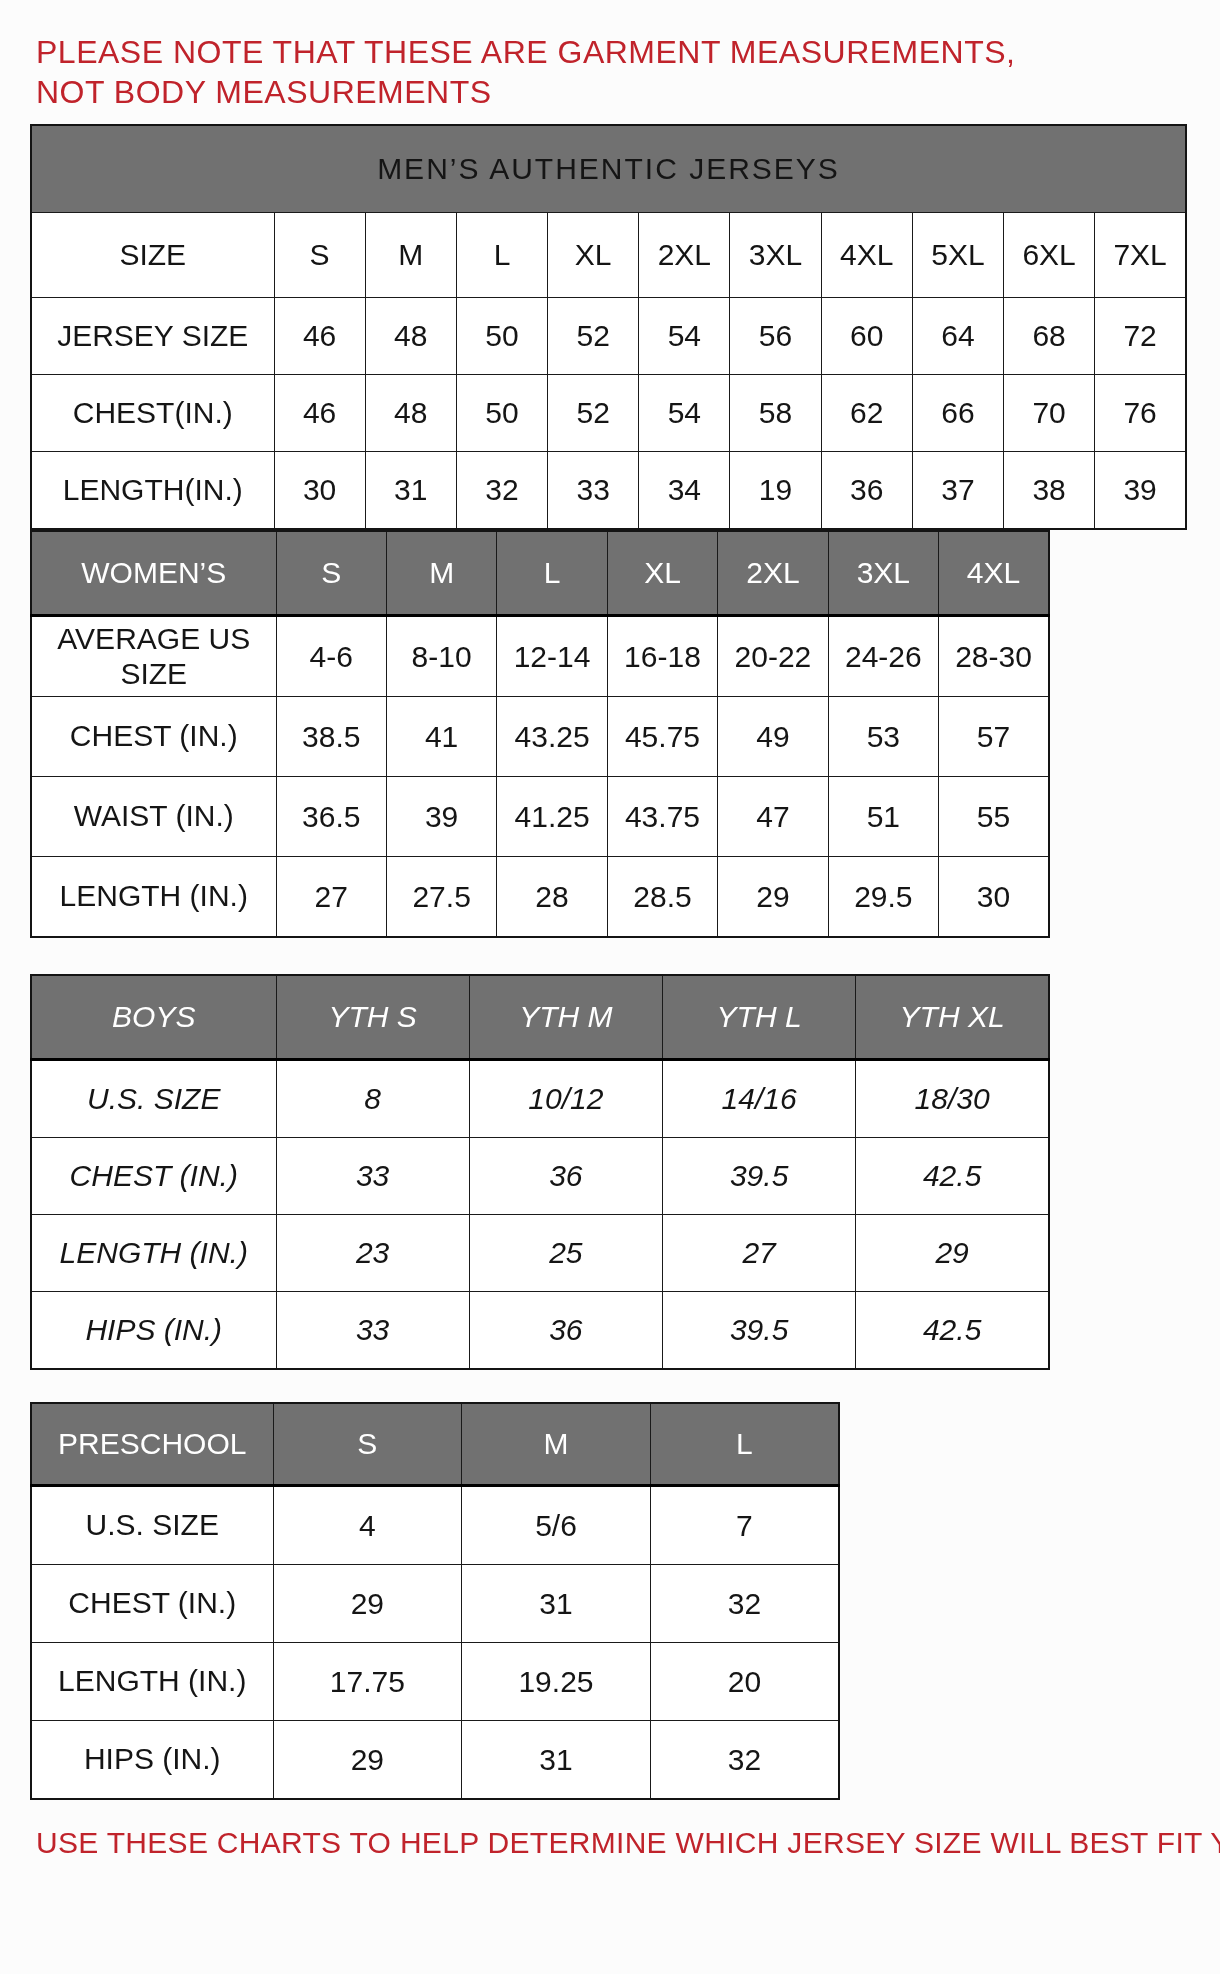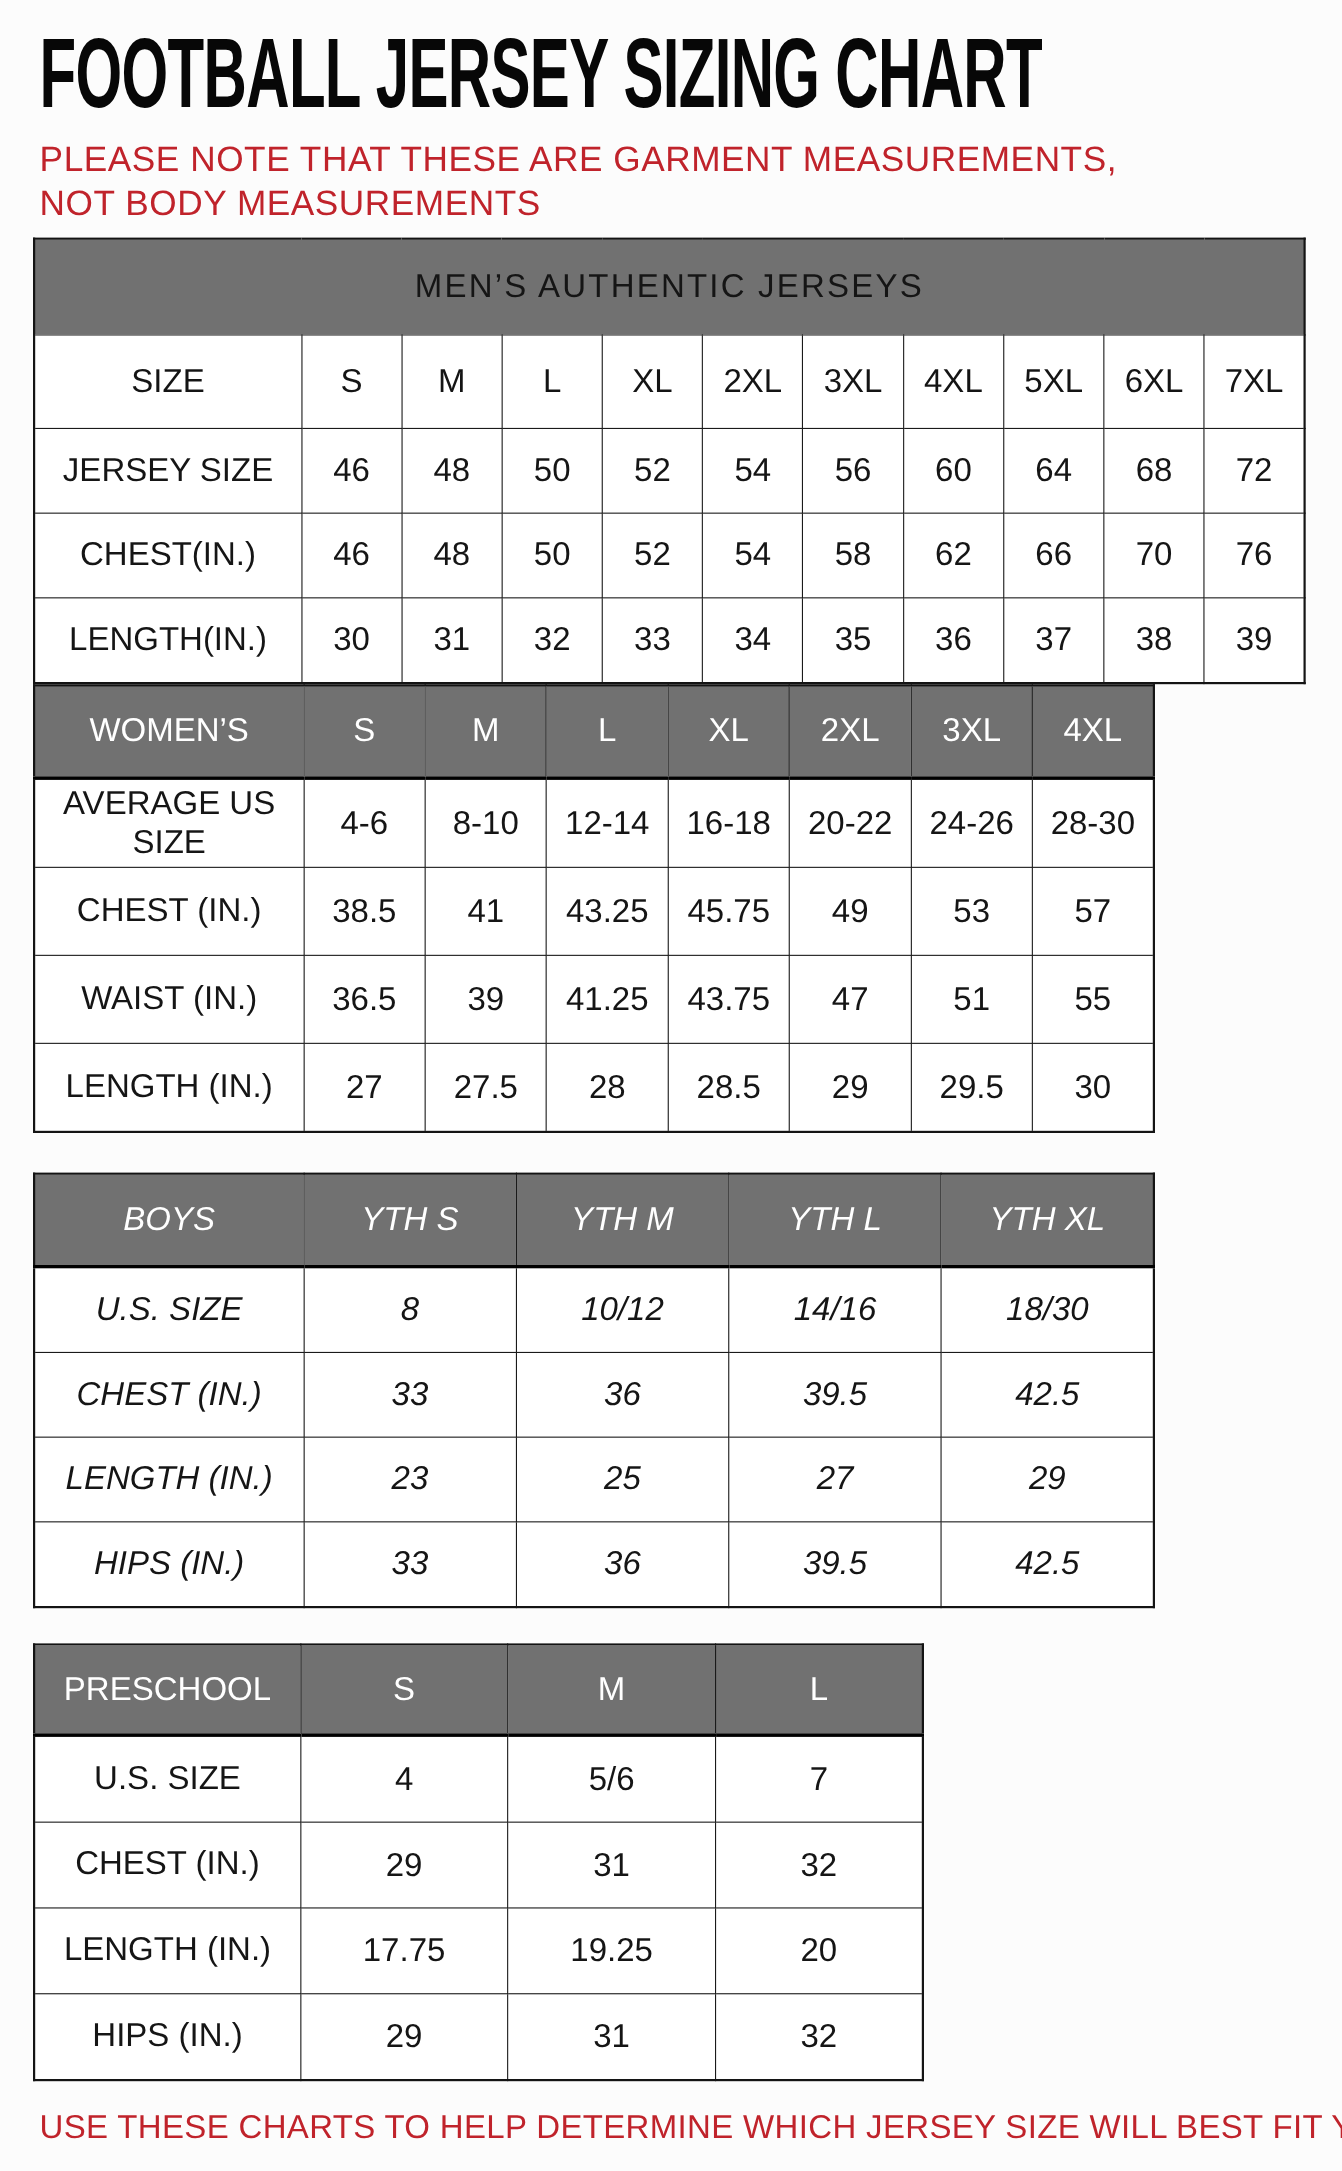--- a/index.html
+++ b/index.html
@@ -89,23 +89,20 @@
     margin:26px 0 0 6px;
     letter-spacing:.3px;
     white-space:nowrap;
   }
 </style>
 </head>
 <body>
 
 <div class="page">
 
-  <div class="title-wrap">
-    <span class="title-inner">FOOTBALL JERSEY SIZING CHART</span>
-  </div>
 
   <p class="note">PLEASE NOTE THAT THESE ARE GARMENT MEASUREMENTS, NOT BODY MEASUREMENTS</p>
 
   <table class="sizing-table t-mens plain-head">
     <colgroup>
         <col style="width: 243px;">
         <col>
         <col>
         <col>
         <col>
@@ -159,21 +156,21 @@
           <td>70</td>
           <td>76</td>
         </tr>
         <tr class="data-row">
           <td class="row-label">LENGTH(IN.)</td>
           <td>30</td>
           <td>31</td>
           <td>32</td>
           <td>33</td>
           <td>34</td>
-          <td>35</td>
+          <td>19</td>
           <td>36</td>
           <td>37</td>
           <td>38</td>
           <td>39</td>
         </tr>
       </tbody>
   </table>
 
   <table class="sizing-table t-womens gray-head">
     <colgroup>

